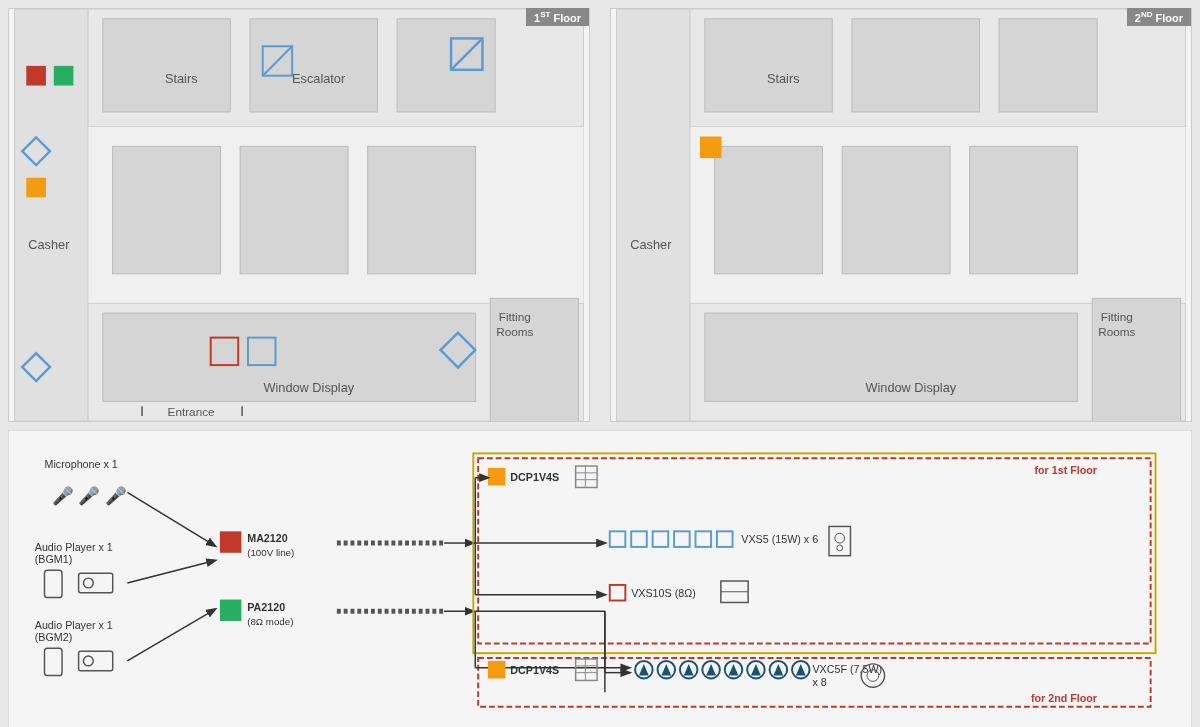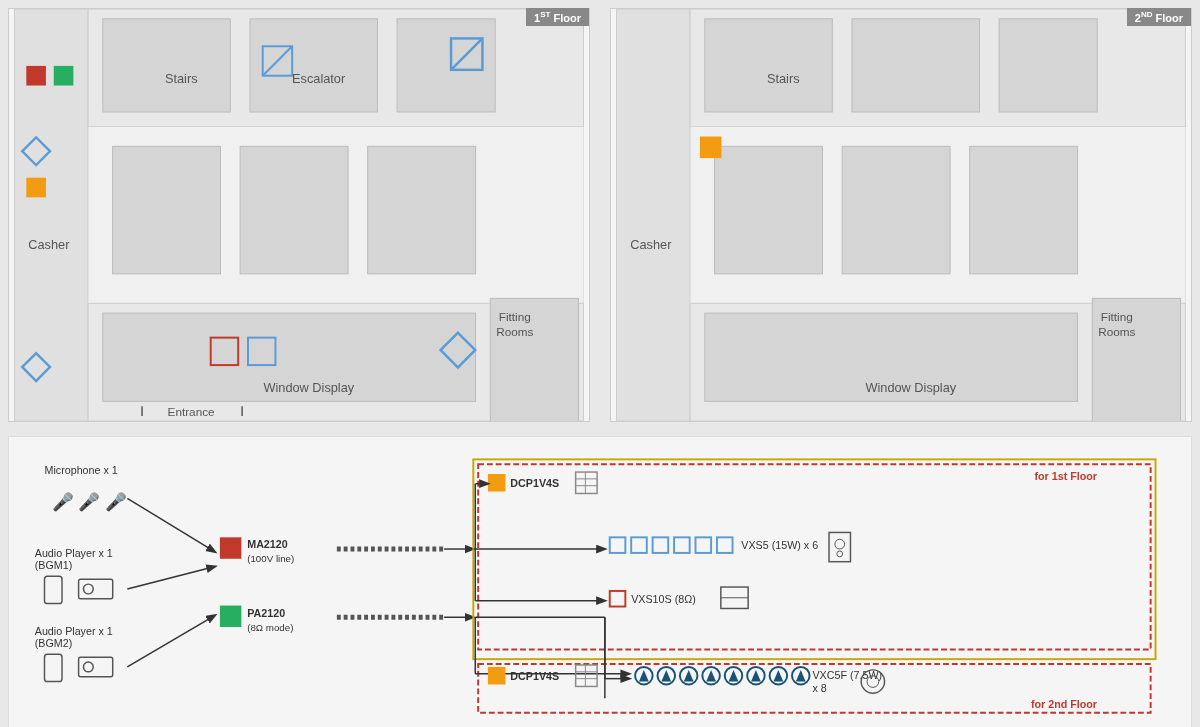--- a/index.html
+++ b/index.html
@@ -11,21 +11,20 @@
       font-size: 12px;
       overflow: hidden;
     }
 
     .main-container {
       display: flex;
       flex-direction: column;
       width: 1200px;
       height: 727px;
       background: #e8e8e8;
-      gap: 6px;
     }
 
     
     .floor-plans {
       display: flex;
       flex-direction: row;
       width: 100%;
       height: 430px;
       background: #e8e8e8;
       padding: 8px;

